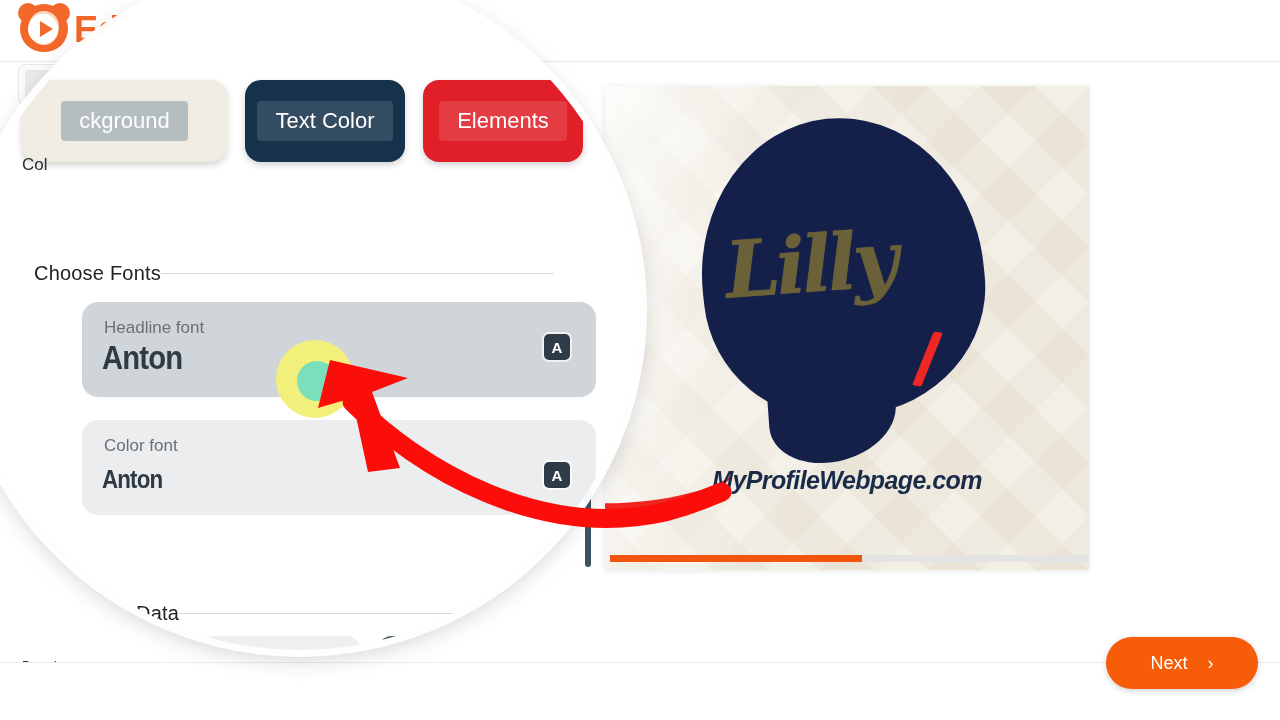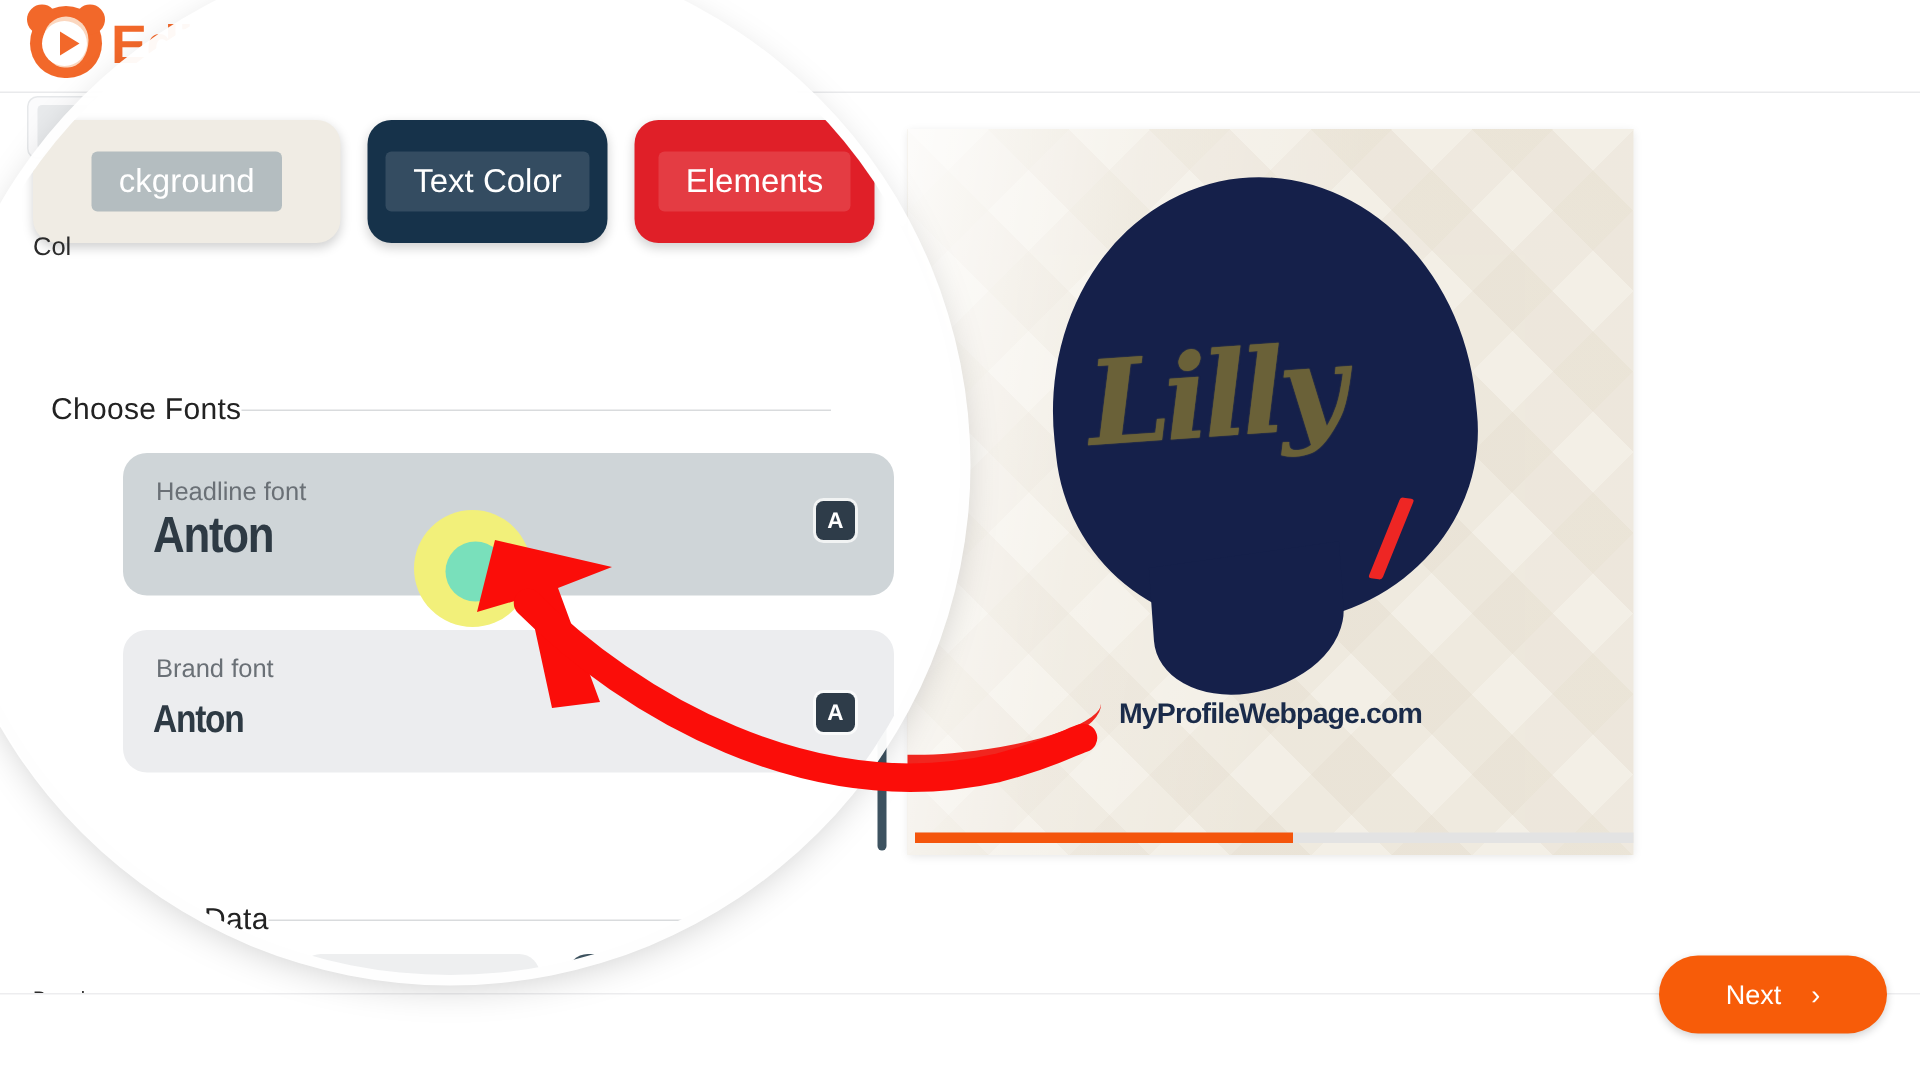--- a/index.html
+++ b/index.html
@@ -153,21 +153,21 @@
     background:#ee2624; transform:rotate(22deg) skewY(-14deg); border-radius:2px;
   }
   .redswoosh {
     position:absolute; left:-30px; bottom:62px; width:160px; height:52px;
     border-bottom:8px solid #f1261f; border-radius:0 0 60% 40%;
     transform:rotate(-6deg);
   }
   .webtext {
     position:absolute; left:0; right:0; top:380px; text-align:center;
     font-family:"Liberation Sans", sans-serif; font-weight:bold;
-    font-size:19px; color:#1a2b4a; letter-spacing:-.6px;
+    font-size:25px; color:#1a2b4a; letter-spacing:-.6px;font-style:italic;
   }
   .progress-track {
     position:absolute; left:5px; bottom:8px; width:484px; height:7px;
     background:#e3e3e3;
   }
   .progress-fill { height:100%; width:52%; background:#f4550c; }
 
   
   .footer {
     position:absolute; left:0; bottom:0; width:1280px; height:58px;
@@ -373,21 +373,21 @@
         <span class="rule"></span>
       </div>
 
       <div class="fontcard headline">
         <div class="lbl">Headline font</div>
         <div class="val">Anton</div>
         <div class="a-badge">A</div>
       </div>
 
       <div class="fontcard textf">
-        <div class="lbl">Brand font</div>
+        <div class="lbl">Color font</div>
         <div class="val">Anton</div>
         <div class="a-badge">A</div>
       </div>
 
       <div class="m-section-head" id="m-brand-head">
         <span>Add Brand Data</span>
         <span class="rule"></span>
       </div>
 
       <div class="m-brandbtns">

